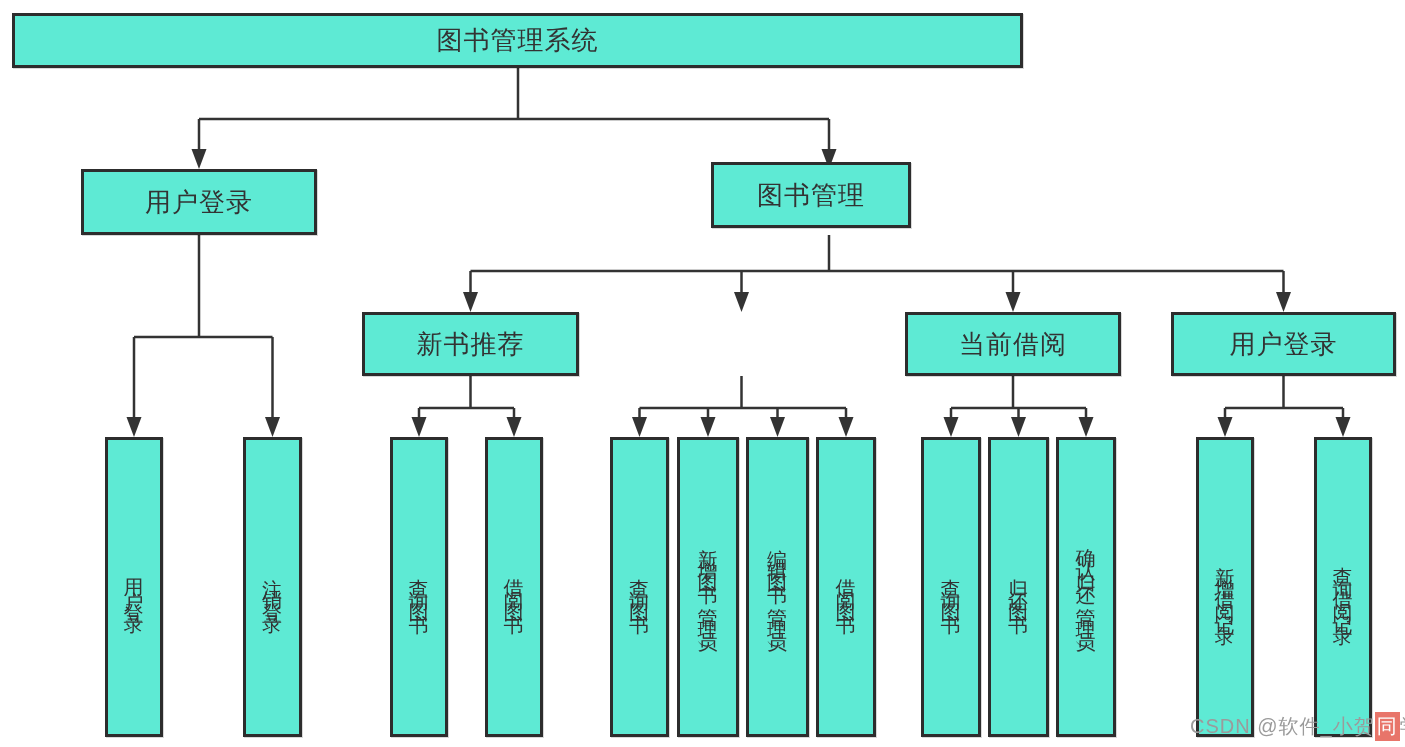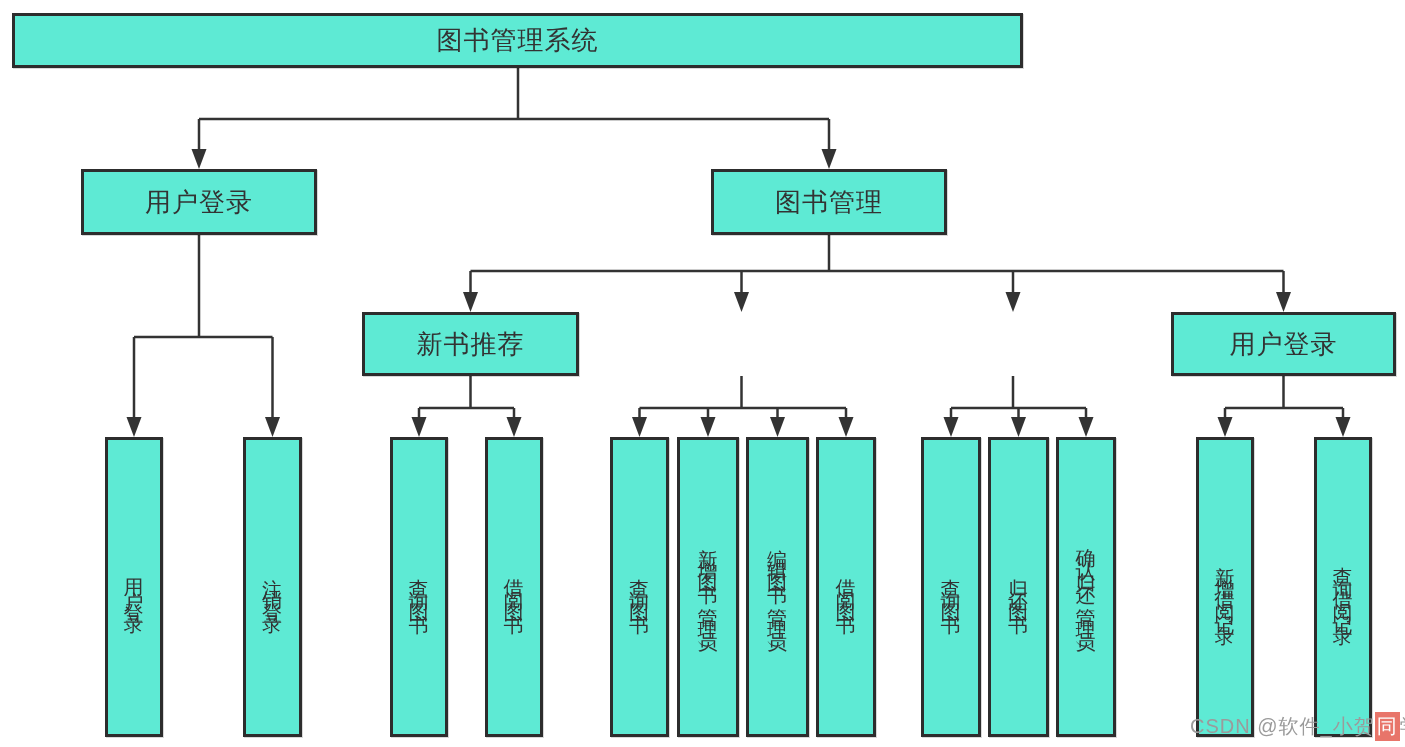--- a/index.html
+++ b/index.html
@@ -85,23 +85,24 @@
       <line x1="1225" y1="408" x2="1343" y2="408" stroke="#333333" stroke-width="2.5"></line>
       <line x1="1225" y1="408" x2="1225" y2="421" stroke="#333333" stroke-width="2.5"></line>
       <polygon points="1225,437 1217.5,417 1232.5,417" fill="#333333"></polygon>
       <line x1="1343" y1="408" x2="1343" y2="421" stroke="#333333" stroke-width="2.5"></line>
       <polygon points="1343,437 1335.5,417 1350.5,417" fill="#333333"></polygon>
     </svg>
 
   <div class="box h-box" style="left:12px;top:13px;width:1011px;height:55px">图书管理系统</div>
 
   <div class="box h-box" style="left:81px;top:169px;width:236px;height:66px">用户登录</div>
-  <div class="box h-box" style="left:711px;top:169px;width:236px;height:66px">图书管理</div>
+  <div class="box h-box" style="left:711px;top:162px;width:200px;height:66px">图书管理</div>
 
   <div class="box h-box" style="left:362px;top:312px;width:217px;height:64px">新书推荐</div>
+  <div class="box h-box" style="left:905px;top:312px;width:216px;height:64px">当前借阅</div>
   <div class="box h-box" style="left:1171px;top:312px;width:225px;height:64px">用户登录</div>
 
   <div class="box leaf" style="left:105px;width:58px">
     <span class="v-text">用户登录</span>
     </div>
   <div class="box leaf" style="left:243px;width:59px">
     <span class="v-text">注销登录</span>
     </div>
 
   <div class="box leaf" style="left:390px;width:58px">

